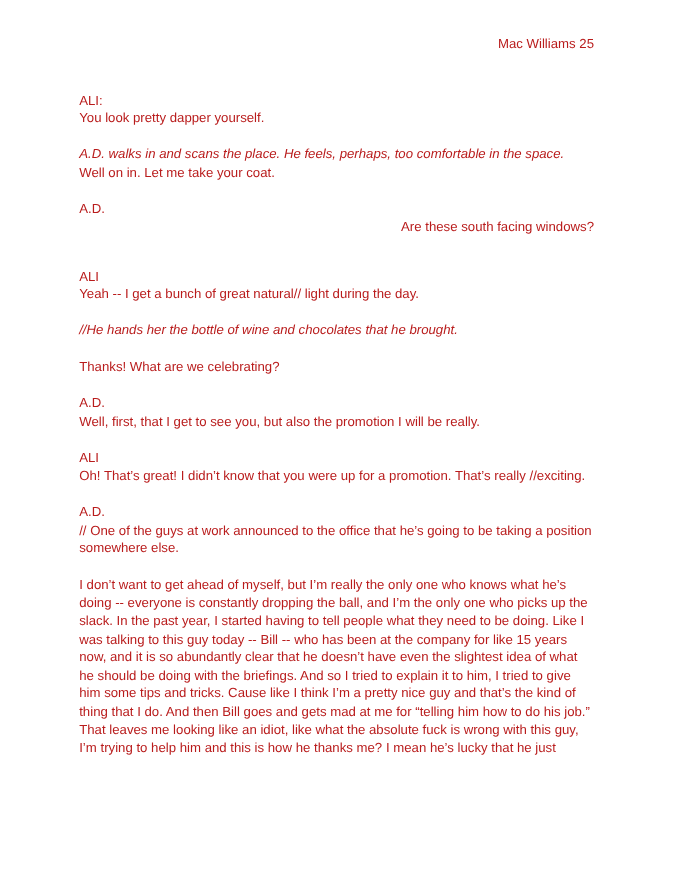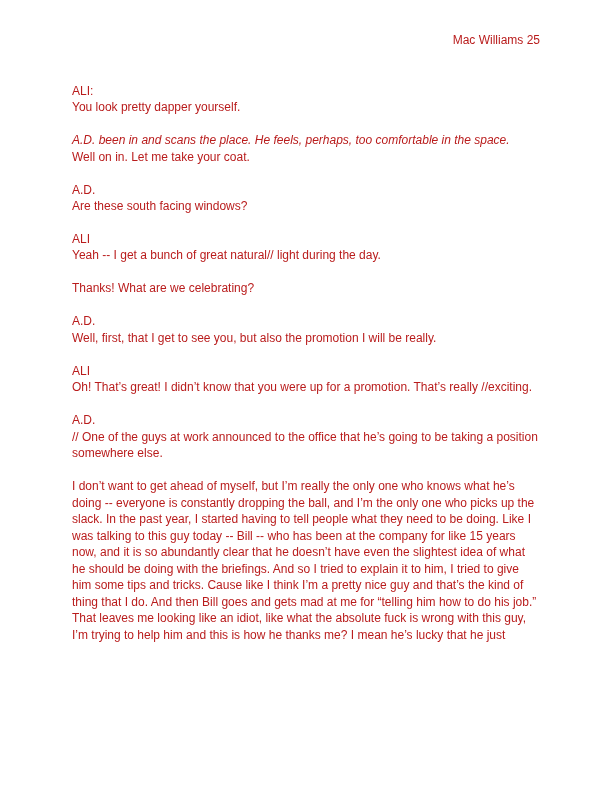--- a/index.html
+++ b/index.html
@@ -19,44 +19,45 @@
     line-height: 16.5px;
   }
   .page-header {
     text-align: right;
     margin-bottom: 34px;
   }
   .block { text-align: left; }
   .character { text-align: left; }
   .stage { font-style: italic; }
   .after-1 { margin-bottom: 16.5px; }
-  .after-2 { margin-bottom: 16px; }
+  .after-2 { margin-bottom: 28px; text-align: right; }
 </style>
 </head>
 <body>
 
 <div class="page">
 
   <div class="page-header">
     <span>Mac Williams 25</span>
   </div>
 
   <div class="block character">ALI:</div>
   <div class="block dialogue after-1">You look pretty dapper yourself.</div>
 
-  <div class="block stage">A.D. been in and scans the place. He feels, perhaps, too comfortable in the space.</div>
+  <div class="block stage">A.D. walks in and scans the place. He feels, perhaps, too comfortable in the space.</div>
   <div class="block dialogue after-1">Well on in. Let me take your coat.</div>
 
   <div class="block character">A.D.</div>
 
   <div class="block dialogue after-2">Are these south facing windows?</div>
 
   <div class="block character">ALI</div>
   <div class="block dialogue after-1">Yeah -- I get a bunch of great natural// light during the day.</div>
 
+  <div class="block stage after-1">//He hands her the bottle of wine and chocolates that he brought.</div>
 
   <div class="block dialogue after-1">Thanks! What are we celebrating?</div>
 
   <div class="block character">A.D.</div>
   <div class="block dialogue after-1">Well, first, that I get to see you, but also the promotion I will be really.</div>
 
   <div class="block character">ALI</div>
   <div class="block dialogue after-1">Oh! That’s great! I didn’t know that you were up for a promotion. That’s really //exciting.</div>
 
   <div class="block character">A.D.</div>

